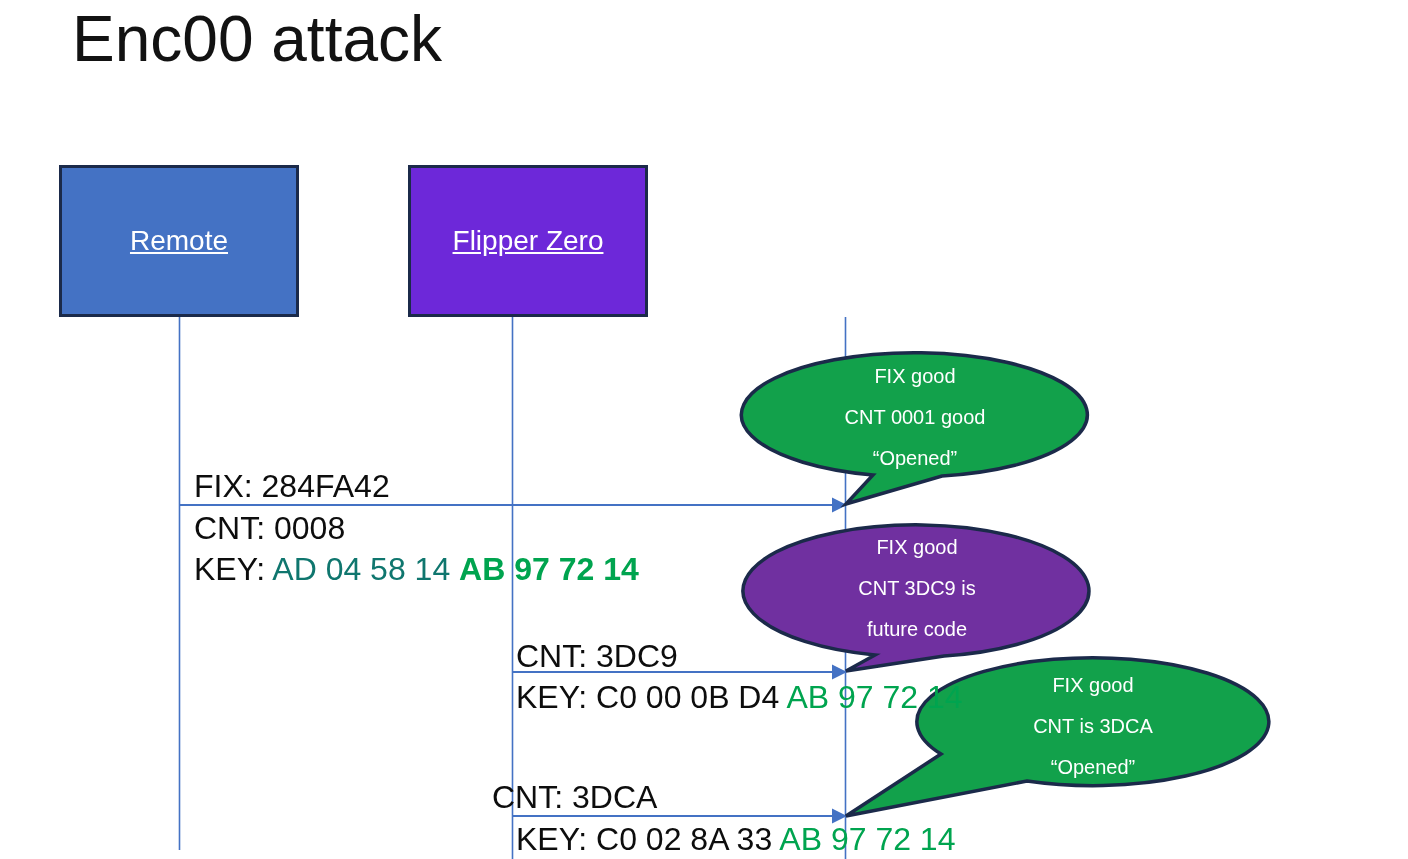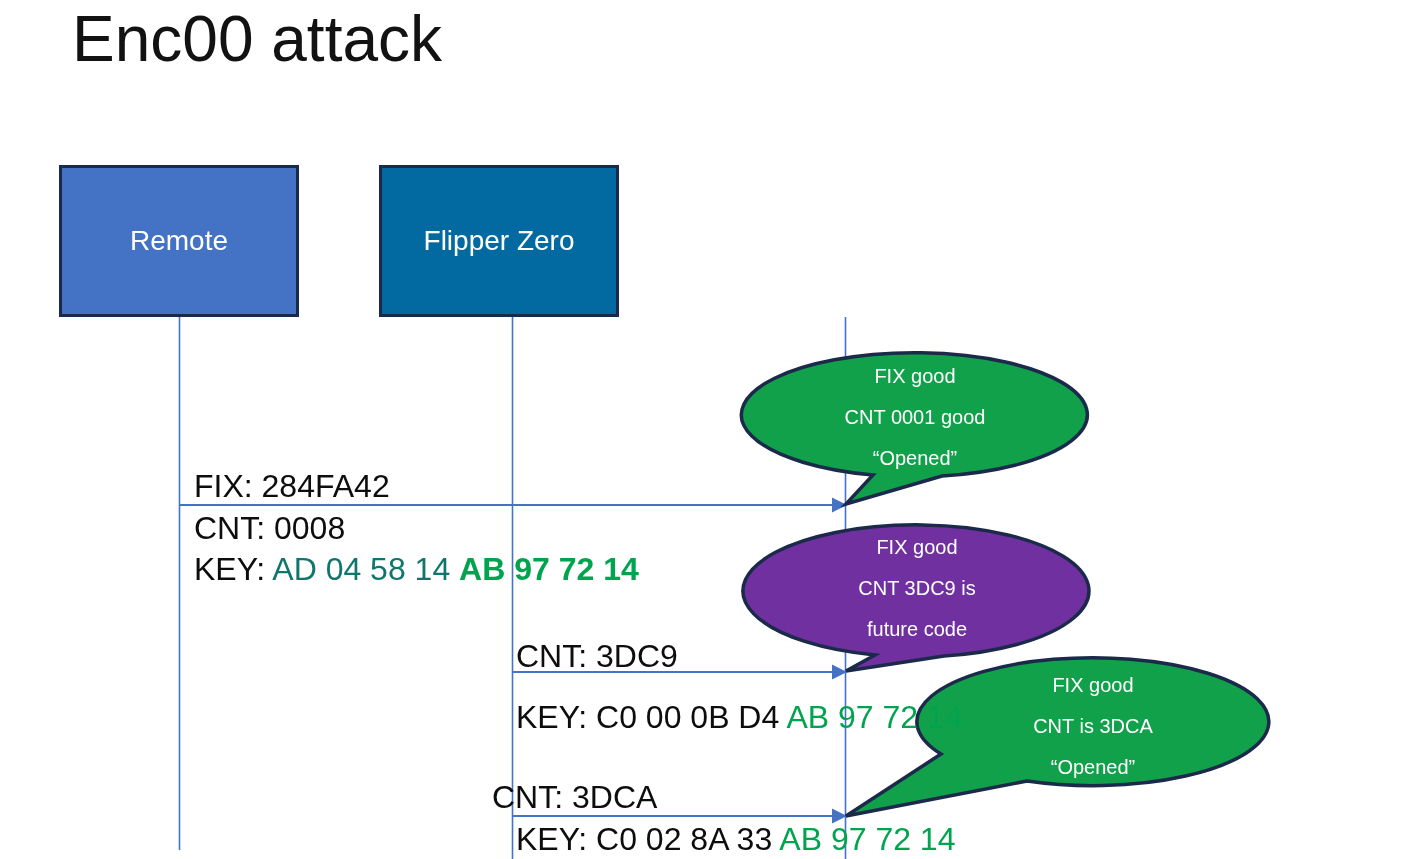--- a/index.html
+++ b/index.html
@@ -5,23 +5,23 @@
   html,body{margin:0;padding:0;background:#ffffff;}
   body{width:1408px;height:859px;position:relative;overflow:hidden;
        font-family:"Liberation Sans", sans-serif;}
   .canvas{position:absolute;inset:0;width:1340px;height:859px;border-radius:15px;}
 
   .slide-title{position:absolute;left:72px;top:2px;font-size:64px;font-weight:300;
     color:#121212;letter-spacing:0px;}
 
   .actor-box{position:absolute;top:165px;width:240px;height:152px;
     border:3px solid #1b2a4a;box-sizing:border-box;display:flex;
-    align-items:center;justify-content:center;color:#ffffff;font-size:28px;}
+    align-items:center;justify-content:center;color:#ffffff;font-size:28px;text-decoration:underline;}
   .actor-remote{left:59px;background:#4472C4;}
-  .actor-flipper{left:379px;background:#0369a1;align-items:center;}
+  .actor-flipper{left:408px;background:#6d28d9;align-items:center;}
   .actor-receiver{left:726px;background:#12A14B;}
 
   svg.overlay{position:absolute;left:0;top:0;}
   .lifeline{stroke:#4472C4;stroke-width:1.6;fill:none;}
   .msg-arrow{stroke:#4472C4;stroke-width:1.8;fill:none;}
   .arrowhead{fill:#4472C4;stroke:none;}
   .bubble{stroke:#1b2a4a;stroke-width:3.5;}
 
   .msg-line{position:absolute;font-size:32px;color:#0d0d0d;white-space:nowrap;}
   .seg-red{color:#0f766e;}
@@ -71,21 +71,21 @@
   <div class="msg-line" style="left:194px;top:510px;">
     <span>CNT: 0008</span>
   </div>
   <div class="msg-line" style="left:194px;top:551px;">
     <span>KEY: </span><span class="seg-red">AD 04 58 14 </span><span class="seg-green-bold">AB 97 72 14</span>
   </div>
 
   <div class="msg-line" style="left:516px;top:638px;">
     <span>CNT: 3DC9</span>
   </div>
-  <div class="msg-line" style="left:516px;top:679px;margin-top:20px;">
+  <div class="msg-line" style="left:516px;top:679px;">
     <span>KEY: C0 00 0B D4 </span><span class="seg-green">AB 97 72 14</span>
   </div>
 
   <div class="msg-line" style="left:492px;top:779px;">
     <span>CNT: 3DCA</span>
   </div>
   <div class="msg-line" style="left:516px;top:821px;">
     <span>KEY: C0 02 8A 33 </span><span class="seg-green">AB 97 72 14</span>
   </div>
 

